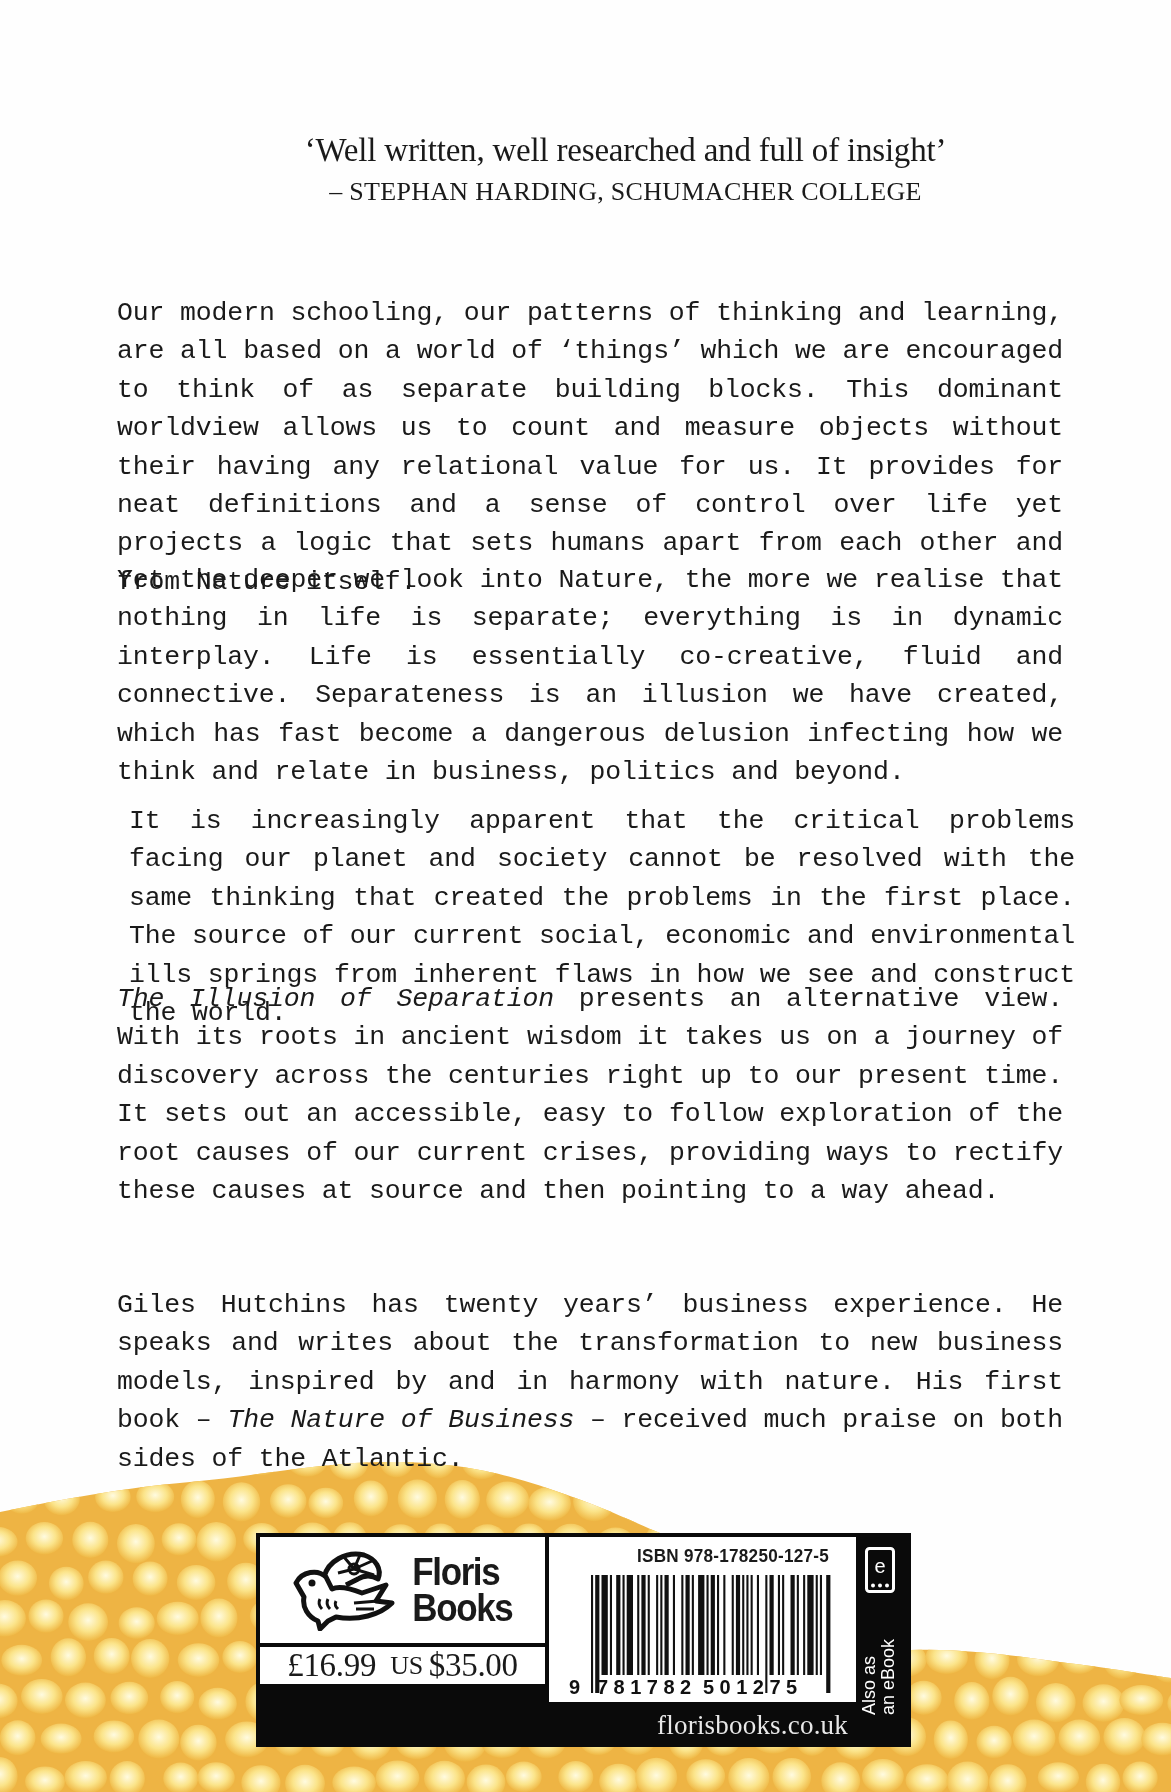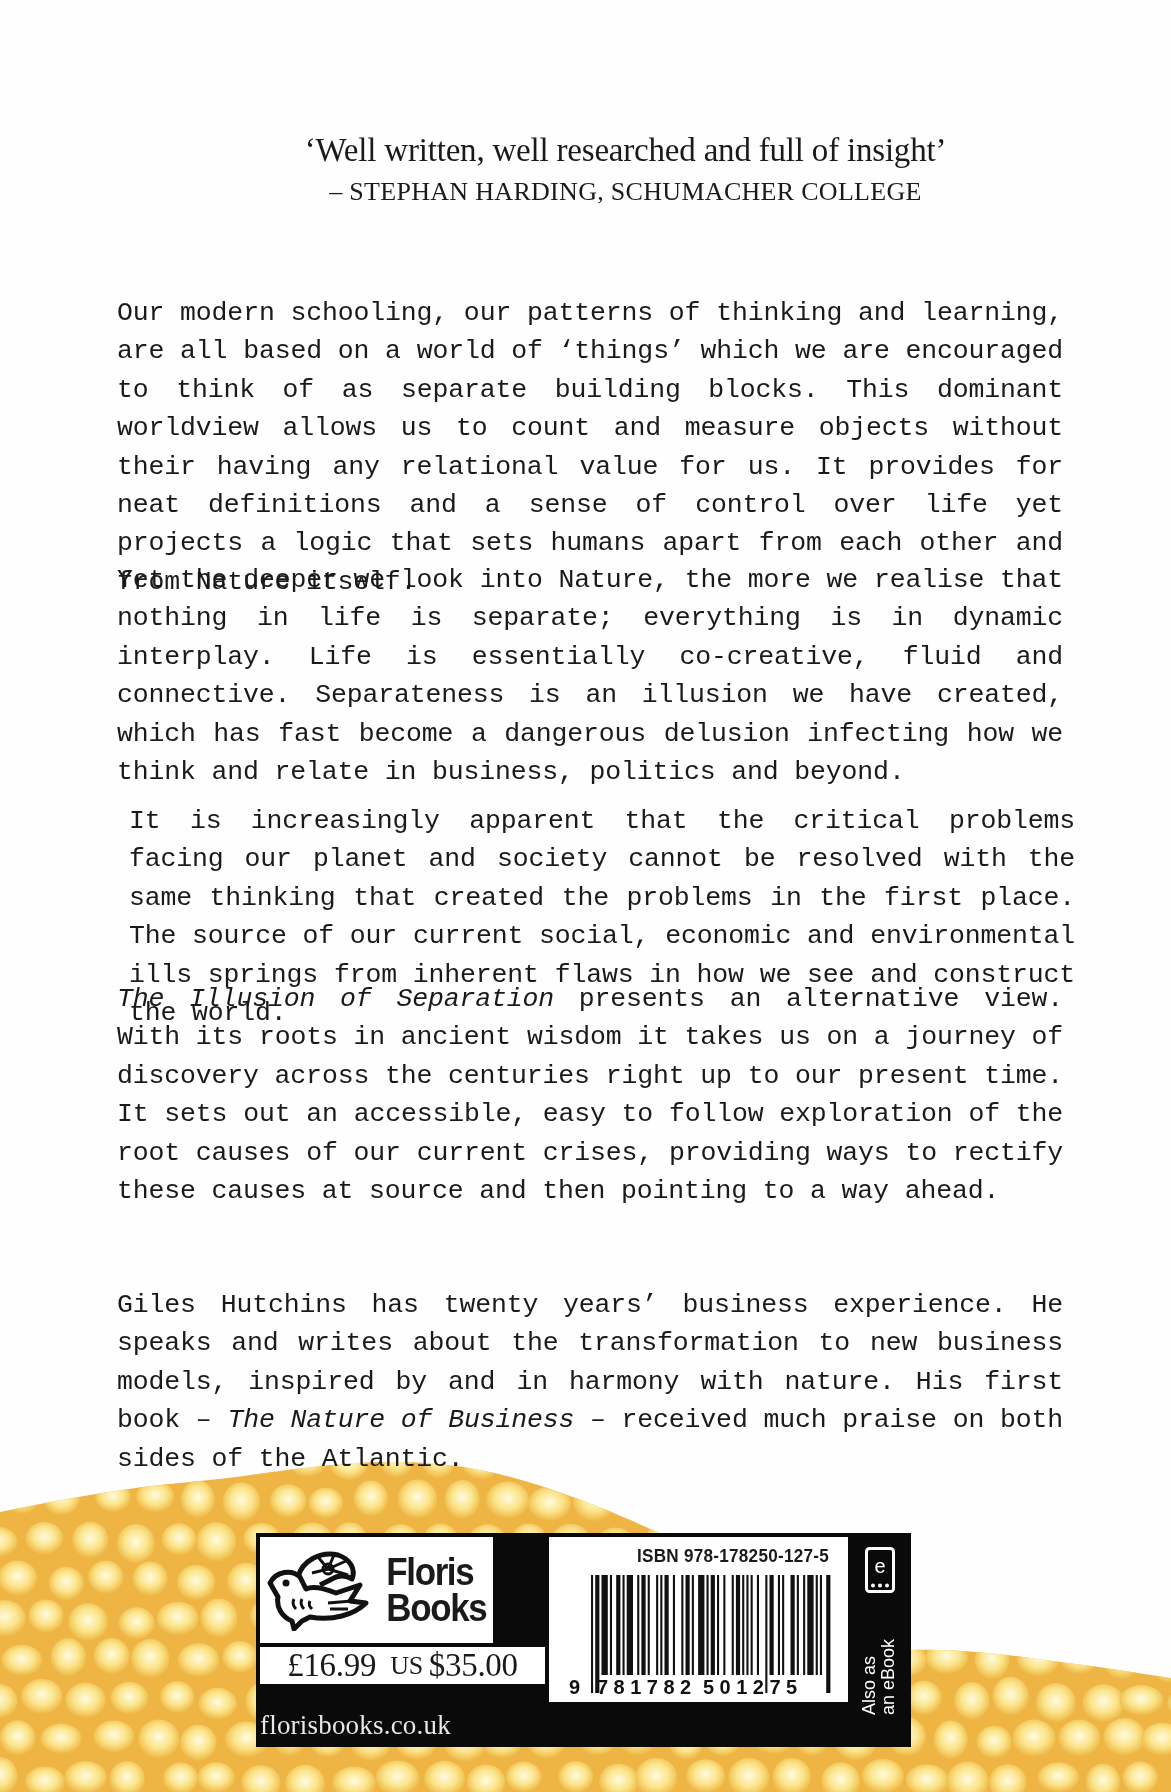--- a/index.html
+++ b/index.html
@@ -27,48 +27,48 @@
 
     
     .honeycomb { position: absolute; left: 0; top: 0; width: 1171px; height: 1792px; pointer-events: none; }
 
     
     .label-box {
       position: absolute; left: 256px; top: 1533px; width: 655px; height: 214px;
       background: #0a0a0a;
     }
     .publisher-panel {
-      position: absolute; left: 4px; top: 4px; width: 233px; height: 106px; background: #fff;
+      position: absolute; left: 4px; top: 4px; width: 285px; height: 106px; background: #fff;
       display: flex; align-items: center; justify-content: center; gap: 10px;
     }
     .price-panel {
       position: absolute; left: 4px; top: 114px; width: 285px; height: 37px; background: #fff;
       display: flex; align-items: center; justify-content: center;
       font-size: 33px; letter-spacing: -0.3px;
     }
     .price-panel .us { font-size: 26px; margin: 0 6px 0 14px; }
     .isbn-panel {
-      position: absolute; left: 293px; top: 4px; width: 299px; height: 165px; background: #fff;
+      position: absolute; left: 293px; top: 4px; width: 299px; height: 165px; background: #fff; padding-left: 8px;
     }
     .isbn-text {
       position: absolute; top: 8px; left: 0; width: 280px; text-align: right;
       font-family: "Liberation Sans", "DejaVu Sans", sans-serif; font-size: 19px; font-weight: bold;
       letter-spacing: 0.3px; transform: scaleX(0.9); transform-origin: right center;
     }
     .barcode-svg { position: absolute; left: 0; top: 0; }
     .ebook-col {
       position: absolute; left: 596px; top: 4px; width: 55px; height: 206px;
     }
     .ebook-label {
       position: absolute; left: 27px; top: 140px; transform: translate(-50%, -50%) rotate(-90deg);
       color: #fff; font-family: "Liberation Sans", "DejaVu Sans", sans-serif; font-size: 18px;
       line-height: 19px; text-align: left; white-space: nowrap;
     }
     .website {
-      position: absolute; left: 4px; top: 176px; width: 588px; text-align: left;
+      position: absolute; left: 4px; top: 176px; width: 588px; text-align: right;
       color: #e8e8e8; font-size: 27px; line-height: 32px; letter-spacing: 0.2px;
     }
     .logo-word {
       font-family: "Liberation Sans", "DejaVu Sans", sans-serif; font-weight: bold;
       font-size: 38px; line-height: 36px; letter-spacing: -1.5px; transform: scaleX(0.92);
     }
   </style>
 </head>
 <body>
 

